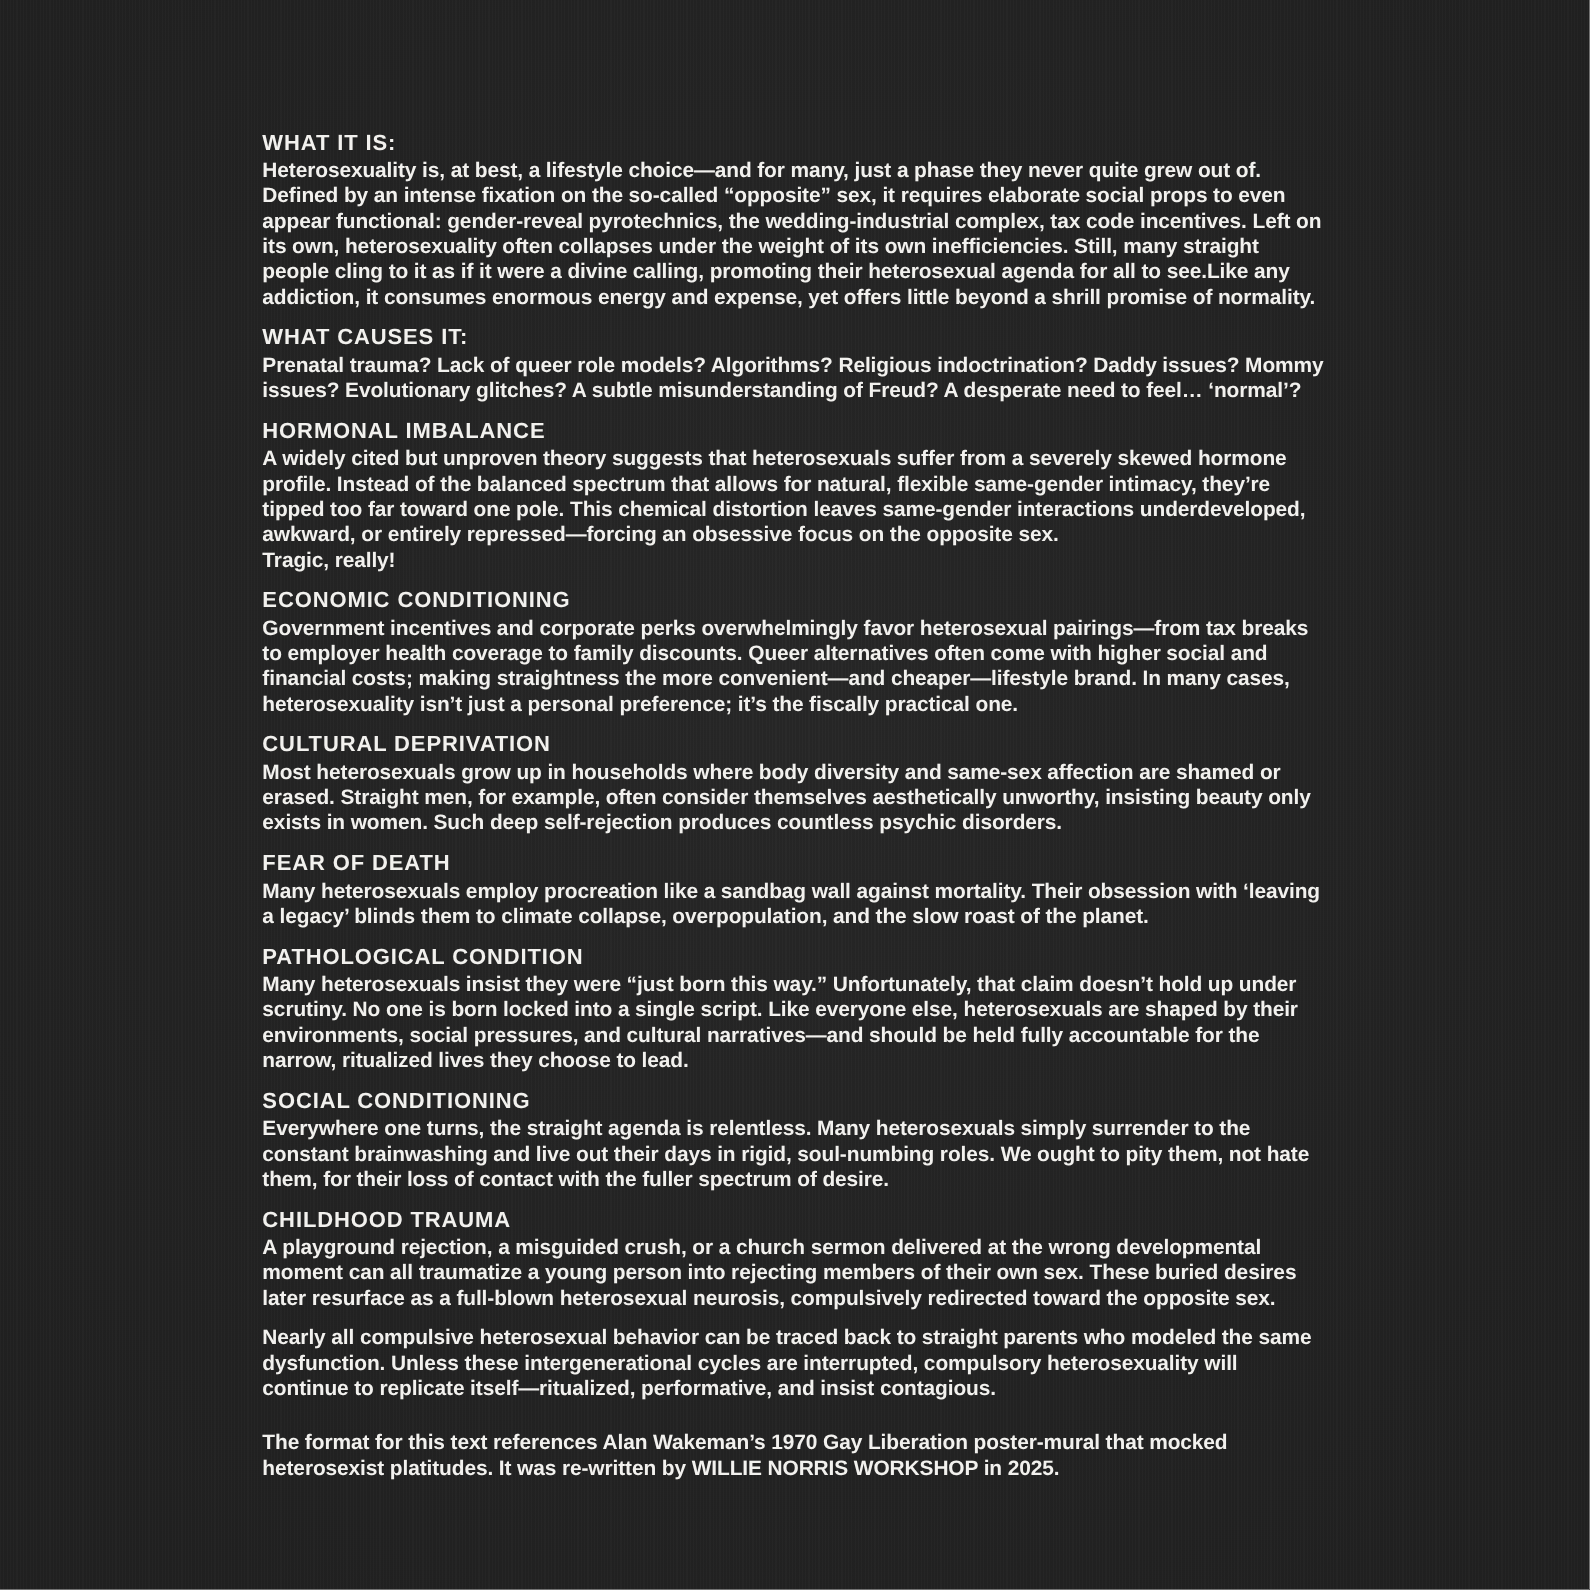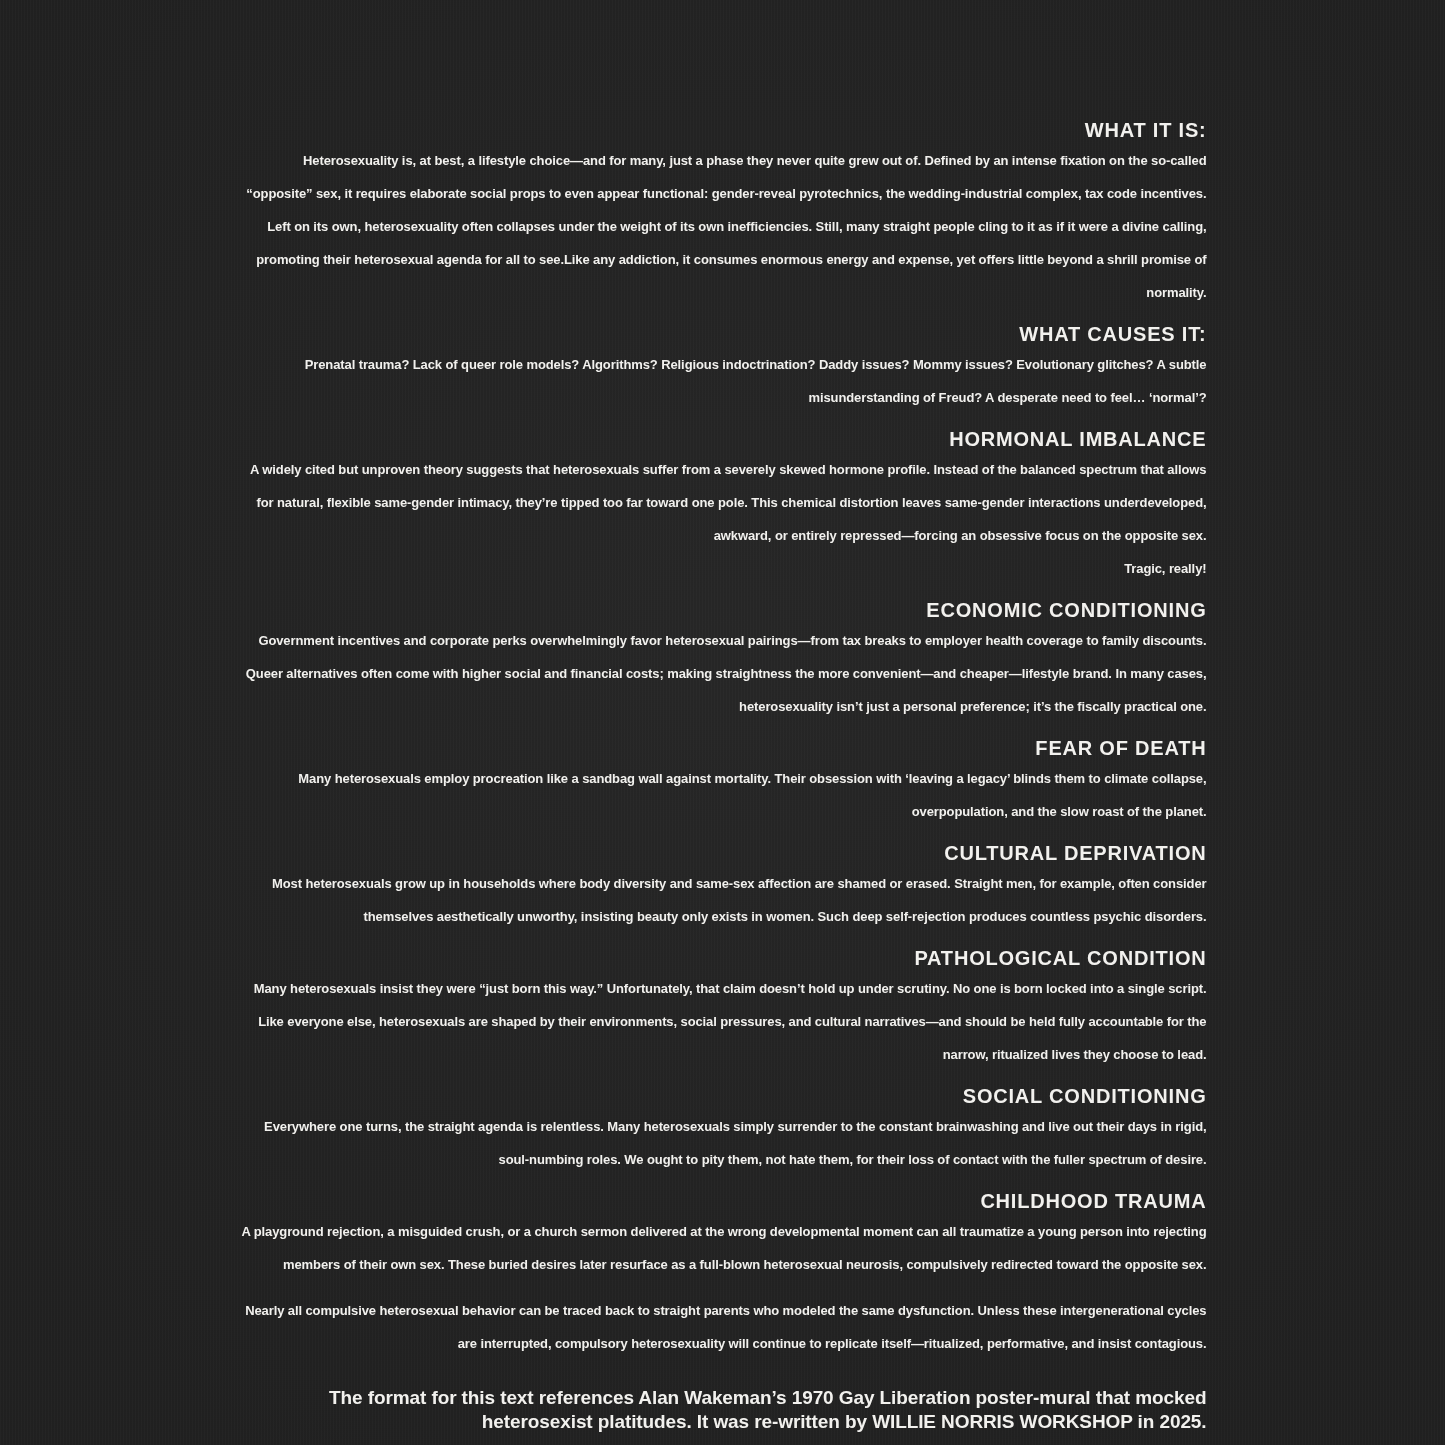--- a/index.html
+++ b/index.html
@@ -18,38 +18,38 @@
       radial-gradient(ellipse at 50% 45%, rgba(255,255,255,0.02), rgba(0,0,0,0.05) 85%);
     overflow: hidden;
     font-family: "Liberation Sans", sans-serif;
   }
   .print-area {
     position: absolute;
     top: 118px;
     left: 50%;
     transform: translateX(-50%);
     width: 968px;
-    text-align: right;
+    text-align: left;
     color: #f2f1ee;
   }
   .sec {
     margin: 0 0 13px 0;
   }
   .sec h2 {
     margin: 0 0 2px 0;
     font-size: 20px;
     line-height: 24px;
     font-weight: bold;
     letter-spacing: 0.8px;
     text-transform: uppercase;
   }
   .sec p {
     margin: 0;
-    font-size: 13px;
-    line-height: 33px;
+    font-size: 19px;
+    line-height: 23px;
     font-weight: bold;
     letter-spacing: -0.1px;
   }
   .attribution {
     margin: 26px 0 0 0;
     font-size: 19px;
     line-height: 23.5px;
     font-weight: bold;
     letter-spacing: -0.1px;
     color: #f2f1ee;
@@ -76,27 +76,27 @@
       <p>A widely cited but unproven theory suggests that heterosexuals suffer from a severely skewed hormone profile. Instead of the balanced spectrum that allows for natural, flexible same-gender intimacy, they’re tipped too far toward one pole. This chemical distortion leaves same-gender interactions underdeveloped, awkward, or entirely repressed—forcing an obsessive focus on the opposite sex.</p>
       <p>Tragic, really!</p>
     </section>
 
     <section class="sec">
       <h2>ECONOMIC CONDITIONING</h2>
       <p>Government incentives and corporate perks overwhelmingly favor heterosexual pairings—from tax breaks to employer health coverage to family discounts. Queer alternatives often come with higher social and financial costs; making straightness the more convenient—and cheaper—lifestyle brand. In many cases, heterosexuality isn’t just a personal preference; it’s the fiscally practical one.</p>
     </section>
 
     <section class="sec">
-      <h2>FEAR OF DEATH</h2>
-      <p>Many heterosexuals employ procreation like a sandbag wall against mortality. Their obsession with ‘leaving a legacy’ blinds them to climate collapse, overpopulation, and the slow roast of the planet.</p>
+      <h2>CULTURAL DEPRIVATION</h2>
+      <p>Most heterosexuals grow up in households where body diversity and same-sex affection are shamed or erased. Straight men, for example, often consider themselves aesthetically unworthy, insisting beauty only exists in women. Such deep self-rejection produces countless psychic disorders.</p>
     </section>
 
     <section class="sec">
-      <h2>CULTURAL DEPRIVATION</h2>
-      <p>Most heterosexuals grow up in households where body diversity and same-sex affection are shamed or erased. Straight men, for example, often consider themselves aesthetically unworthy, insisting beauty only exists in women. Such deep self-rejection produces countless psychic disorders.</p>
+      <h2>FEAR OF DEATH</h2>
+      <p>Many heterosexuals employ procreation like a sandbag wall against mortality. Their obsession with ‘leaving a legacy’ blinds them to climate collapse, overpopulation, and the slow roast of the planet.</p>
     </section>
 
     <section class="sec">
       <h2>PATHOLOGICAL CONDITION</h2>
       <p>Many heterosexuals insist they were “just born this way.” Unfortunately, that claim doesn’t hold up under scrutiny. No one is born locked into a single script. Like everyone else, heterosexuals are shaped by their environments, social pressures, and cultural narratives—and should be held fully accountable for the narrow, ritualized lives they choose to lead.</p>
     </section>
 
     <section class="sec">
       <h2>SOCIAL CONDITIONING</h2>
       <p>Everywhere one turns, the straight agenda is relentless. Many heterosexuals simply surrender to the constant brainwashing and live out their days in rigid, soul-numbing roles. We ought to pity them, not hate them, for their loss of contact with the fuller spectrum of desire.</p>

